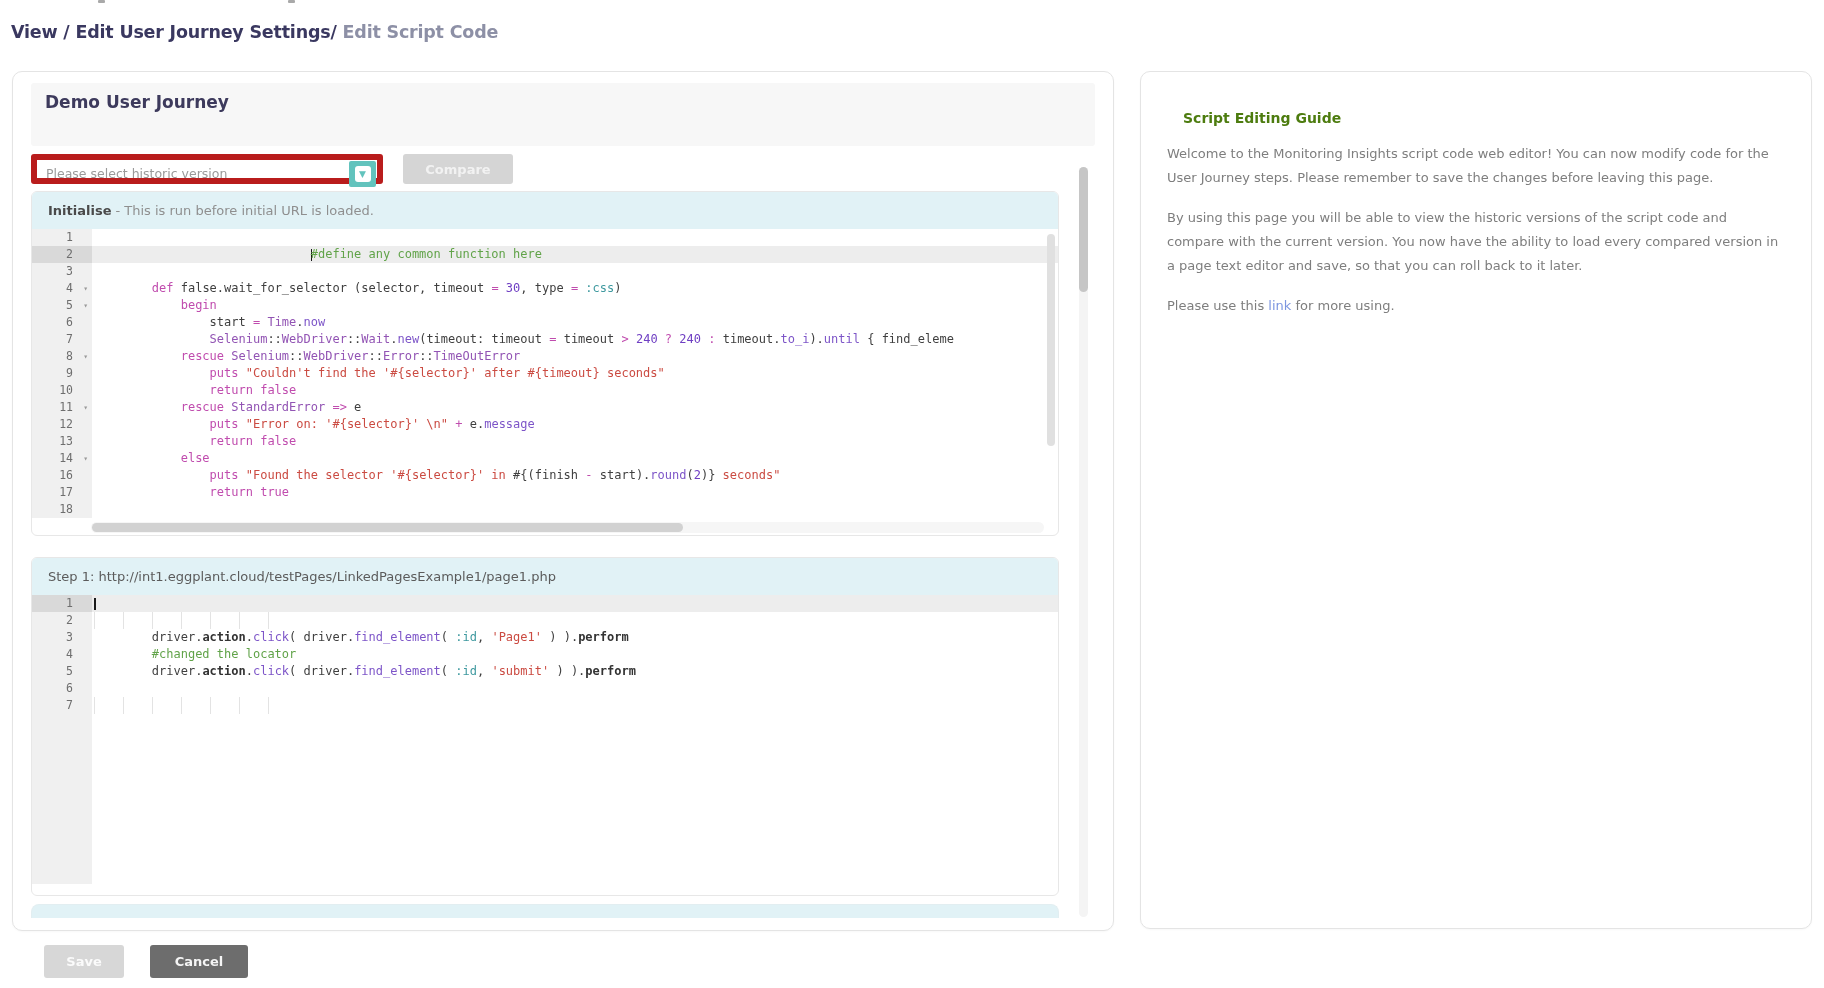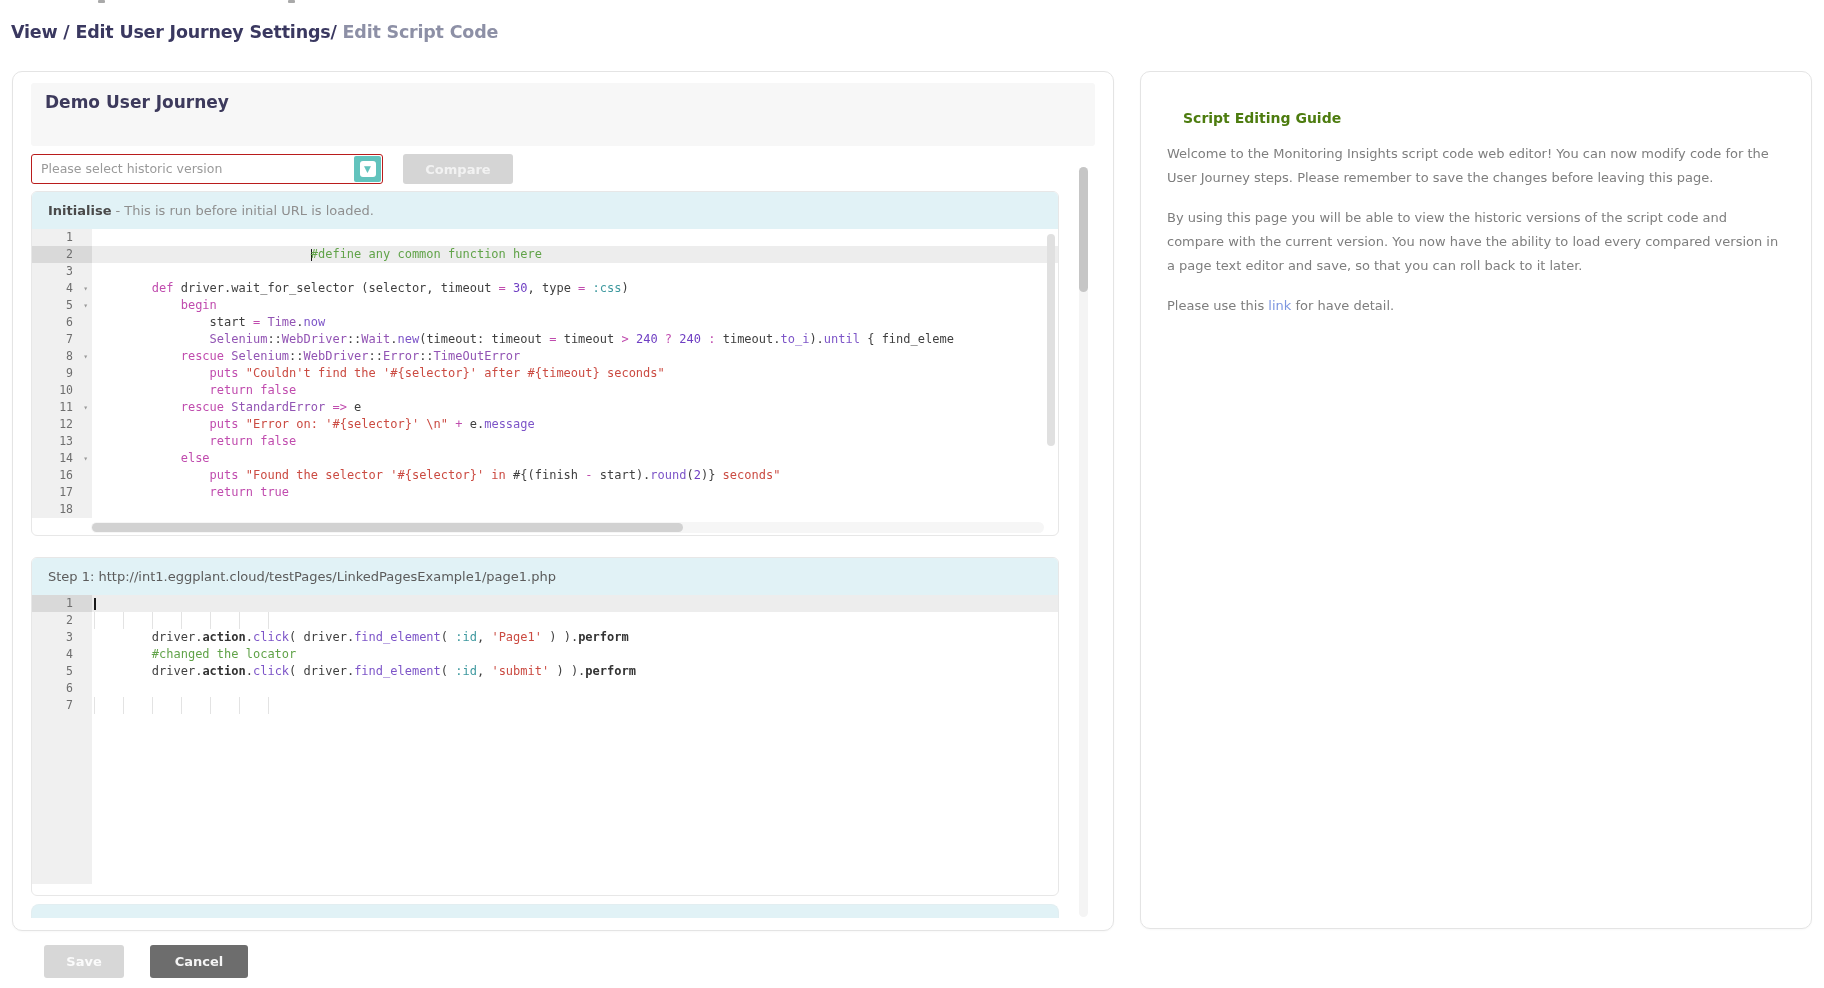--- a/index.html
+++ b/index.html
@@ -11,21 +11,21 @@
   .card{position:absolute;background:#fff;border:1px solid #e4e4e4;border-radius:10px;box-shadow:0 1px 2px rgba(0,0,0,0.03);}
   #left-card{left:12px;top:71px;width:1100px;height:858px;overflow:hidden;}
   #right-card{left:1140px;top:71px;width:672px;height:858px;padding:0;box-sizing:border-box;}
   
   .journey-band{position:absolute;left:18px;top:11px;width:1064px;height:63px;background:#f7f7f7;border-radius:3px;padding:9px 14px;box-sizing:border-box;}
   .journey-name{font-size:17px;font-weight:bold;color:#3d3a5c;}
   .journey-meta{margin-top:6px;font-size:12.5px;color:#9b9b9b;}
   .journey-meta b{color:#3f3f3f;}
   .journey-meta .sep{color:#c9c9c9;padding:0 5px;}
   
-  .select{position:absolute;left:18px;top:82px;width:352px;height:30px;border:1px solid #b91c1c;border-radius:3px;background:#fff;box-sizing:border-box;font-size:12.5px;color:#9a9a9a;line-height:28px;padding-left:9px;}
+  .select{position:absolute;left:18px;top:82px;width:352px;height:30px;border:6px solid #b91c1c;border-radius:3px;background:#fff;box-sizing:border-box;font-size:12.5px;color:#9a9a9a;line-height:28px;padding-left:9px;}
   .select .sel-btn{position:absolute;right:1px;top:1px;width:27px;height:26px;background:#62c3bd;border-radius:2px;display:flex;align-items:center;justify-content:center;}
   .select .sel-inner{width:16px;height:16px;background:#ffffff;border-radius:3px;display:flex;align-items:center;justify-content:center;font-size:9px;color:#62c3bd;line-height:1;}
   .btn{border:none;border-radius:3px;font-family:inherit;font-weight:bold;font-size:13px;}
   #compare-btn{position:absolute;left:390px;top:82px;width:110px;height:30px;background:#d5d5d5;color:#f2f2f2;}
   
   .code-box{position:absolute;left:18px;width:1028px;border:1px solid #e7e7e7;border-radius:6px;background:#fff;overflow:hidden;box-sizing:border-box;}
   .code-header{height:37px;background:#e1f2f6;font-size:13px;color:#8f8f8f;display:flex;align-items:center;padding:0 16px;box-sizing:border-box;}
   .code-header b{color:#4a4a4a;margin-right:4px;}
   .code-header .step-title{color:#5b5b5b;}
   .code-area{position:relative;font-family:"DejaVu Sans Mono","Liberation Mono",monospace;font-size:12px;}
@@ -92,21 +92,21 @@
           <div class="crow act">
             <span class="gut"><span class="num">2</span></span>
             <span class="code guides" style="background-size: 232px 100%;"><span style="padding-left: 30ch;"></span><span class="cursor"></span><span class="tk-c">#define any common function here</span></span>
           </div>
           <div class="crow">
             <span class="gut"><span class="num">3</span></span>
             <span class="code"><span style="padding-left: 0ch;"></span></span>
           </div>
           <div class="crow">
             <span class="gut"><span class="num">4</span><span class="fold">▾</span></span>
-            <span class="code"><span style="padding-left: 8ch;"></span><span class="tk-k">def</span><span class="tk-p"> driver.wait_for_selector (selector, timeout </span><span class="tk-k">=</span><span class="tk-n"> 30</span><span class="tk-p">, type </span><span class="tk-k">=</span><span class="tk-y"> :css</span><span class="tk-p">)</span></span>
+            <span class="code"><span style="padding-left: 8ch;"></span><span class="tk-k">def</span><span class="tk-p"> false.wait_for_selector (selector, timeout </span><span class="tk-k">=</span><span class="tk-n"> 30</span><span class="tk-p">, type </span><span class="tk-k">=</span><span class="tk-y"> :css</span><span class="tk-p">)</span></span>
           </div>
           <div class="crow">
             <span class="gut"><span class="num">5</span><span class="fold">▾</span></span>
             <span class="code"><span style="padding-left: 12ch;"></span><span class="tk-k">begin</span></span>
           </div>
           <div class="crow">
             <span class="gut"><span class="num">6</span></span>
             <span class="code"><span style="padding-left: 16ch;"></span><span class="tk-p">start </span><span class="tk-k">=</span><span class="tk-p"> </span><span class="tk-t">Time</span><span class="tk-p">.</span><span class="tk-m">now</span></span>
           </div>
           <div class="crow">
@@ -241,18 +241,18 @@
   <div class="vtrack">
     <div class="vthumb"></div>
   </div>
 </div>
 
 <div class="card" id="right-card">
   <div class="guide">
     <h2>Script Editing Guide</h2>
     <p>Welcome to the Monitoring Insights script code web editor! You can now modify code for the User Journey steps. Please remember to save the changes before leaving this page.</p>
     <p>By using this page you will be able to view the historic versions of the script code and compare with the current version. You now have the ability to load every compared version in a page text editor and save, so that you can roll back to it later.</p>
-    <p><span>Please use this </span><a>link</a><span> for have detail.</span></p>
+    <p><span>Please use this </span><a>link</a><span> for more using.</span></p>
   </div>
 </div>
 
 <button class="btn" id="save-btn" disabled="">Save</button>
 <button class="btn" id="cancel-btn">Cancel</button>
 
 </body></html>

